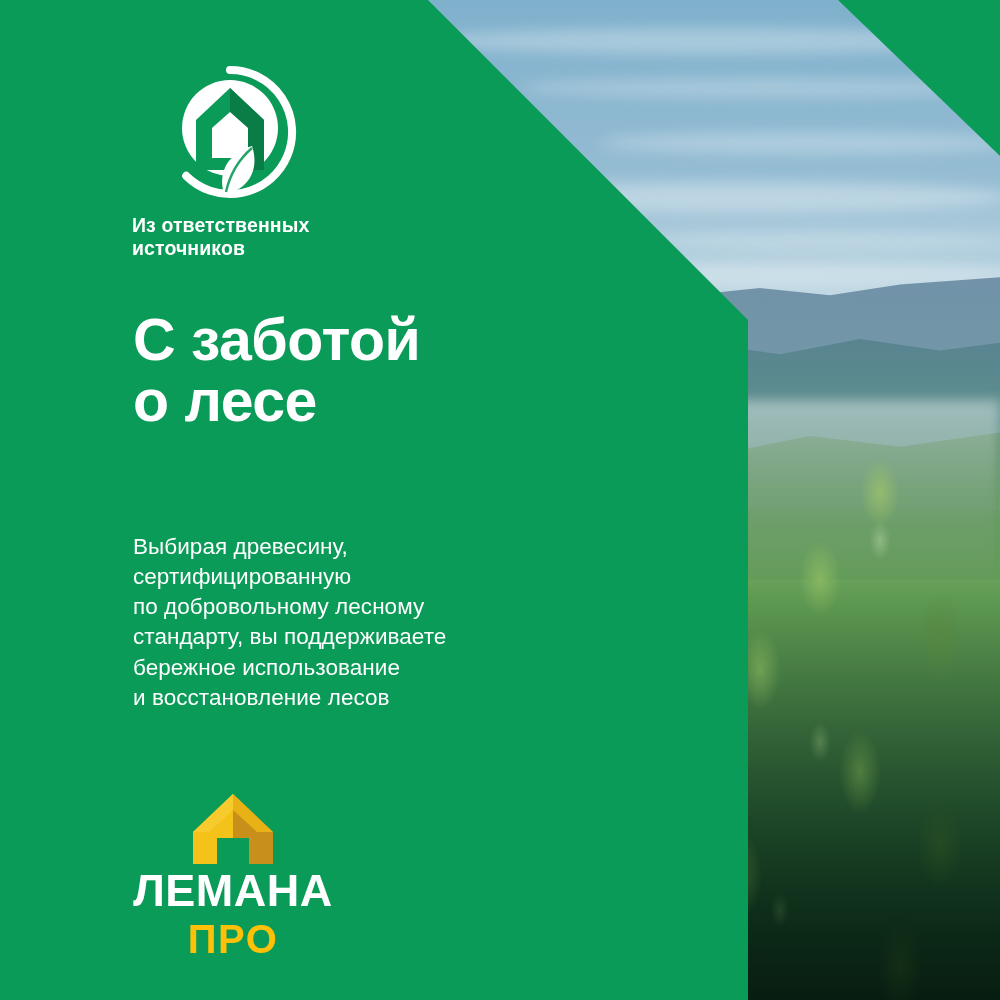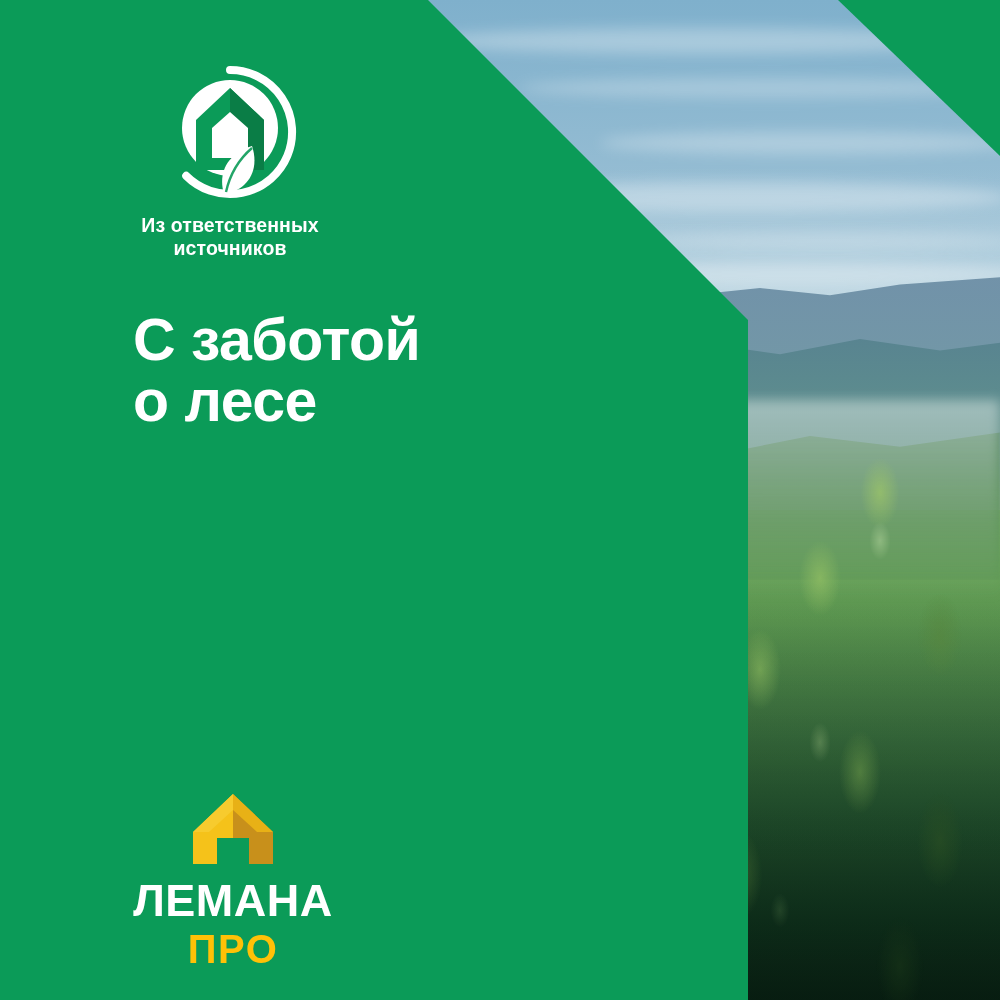--- a/index.html
+++ b/index.html
@@ -168,21 +168,20 @@
 
   
   .badge{ position:absolute; left:132px; top:62px; width:196px; }
   .badge-mark{ width:140px; height:140px; margin:0 auto; display:block; }
   .badge-caption{
     margin-top:12px;
     color:#ffffff;
     font-size:19.5px;
     font-weight:bold;
     line-height:1.18;
-    text-align:center;
     letter-spacing:.1px;
   }
 
   
   .headline{
     position:absolute; left:133px; top:310px;
     color:#ffffff;
     font-size:59px;
     font-weight:bold;
     line-height:1.04;
@@ -198,21 +197,20 @@
     font-weight:normal;
     line-height:1.34;
     white-space:pre-line;
     letter-spacing:.05px;
   }
 
   
   .brand{ position:absolute; left:133px; top:790px; width:200px; }
   .brand-mark{ display:block; margin:0 auto; width:92px; height:78px; }
   .brand-name{
-    margin-top:10px;
     text-align:center;
     color:#ffffff;
     font-size:45px;
     font-weight:bold;
     letter-spacing:.5px;
     line-height:1;
   }
   .brand-sub{
     margin-top:6px;
     text-align:center;
@@ -268,20 +266,26 @@
         <path d="M64 132 C58 112 66 92 92 84 C100 108 88 128 64 132 Z" fill="#ffffff"></path>
         <path d="M66 130 C70 112 78 98 92 86" fill="none" stroke="#0b9b58" stroke-width="2.4" opacity=".9"></path>
       </svg>
       <div class="badge-caption">Из ответственных
 источников</div>
     </div>
 
     <h1 class="headline">С заботой
 о лесе</h1>
 
+    <p class="body-copy">Выбирая древесину,
+сертифицированную
+по добровольному лесному
+стандарту, вы поддерживаете
+бережное использование
+и восстановление лесов</p>
 
     <div class="brand">
       <svg class="brand-mark" viewBox="0 0 92 78">
         <path d="M46 4 L86 42 L86 74 L62 74 L62 48 L46 48 L46 4 Z" fill="#c8901b"></path>
         <path d="M46 4 L6 42 L6 74 L30 74 L30 48 L46 48 L46 4 Z" fill="#f5c21a"></path>
         <path d="M46 4 L86 42 L70 42 L46 20 Z" fill="#e8b116"></path>
         <path d="M46 4 L6 42 L22 42 L46 20 Z" fill="#f7cb2e"></path>
       </svg>
       <div class="brand-name">ЛЕМАНА</div>
       <div class="brand-sub">ПРО</div>

